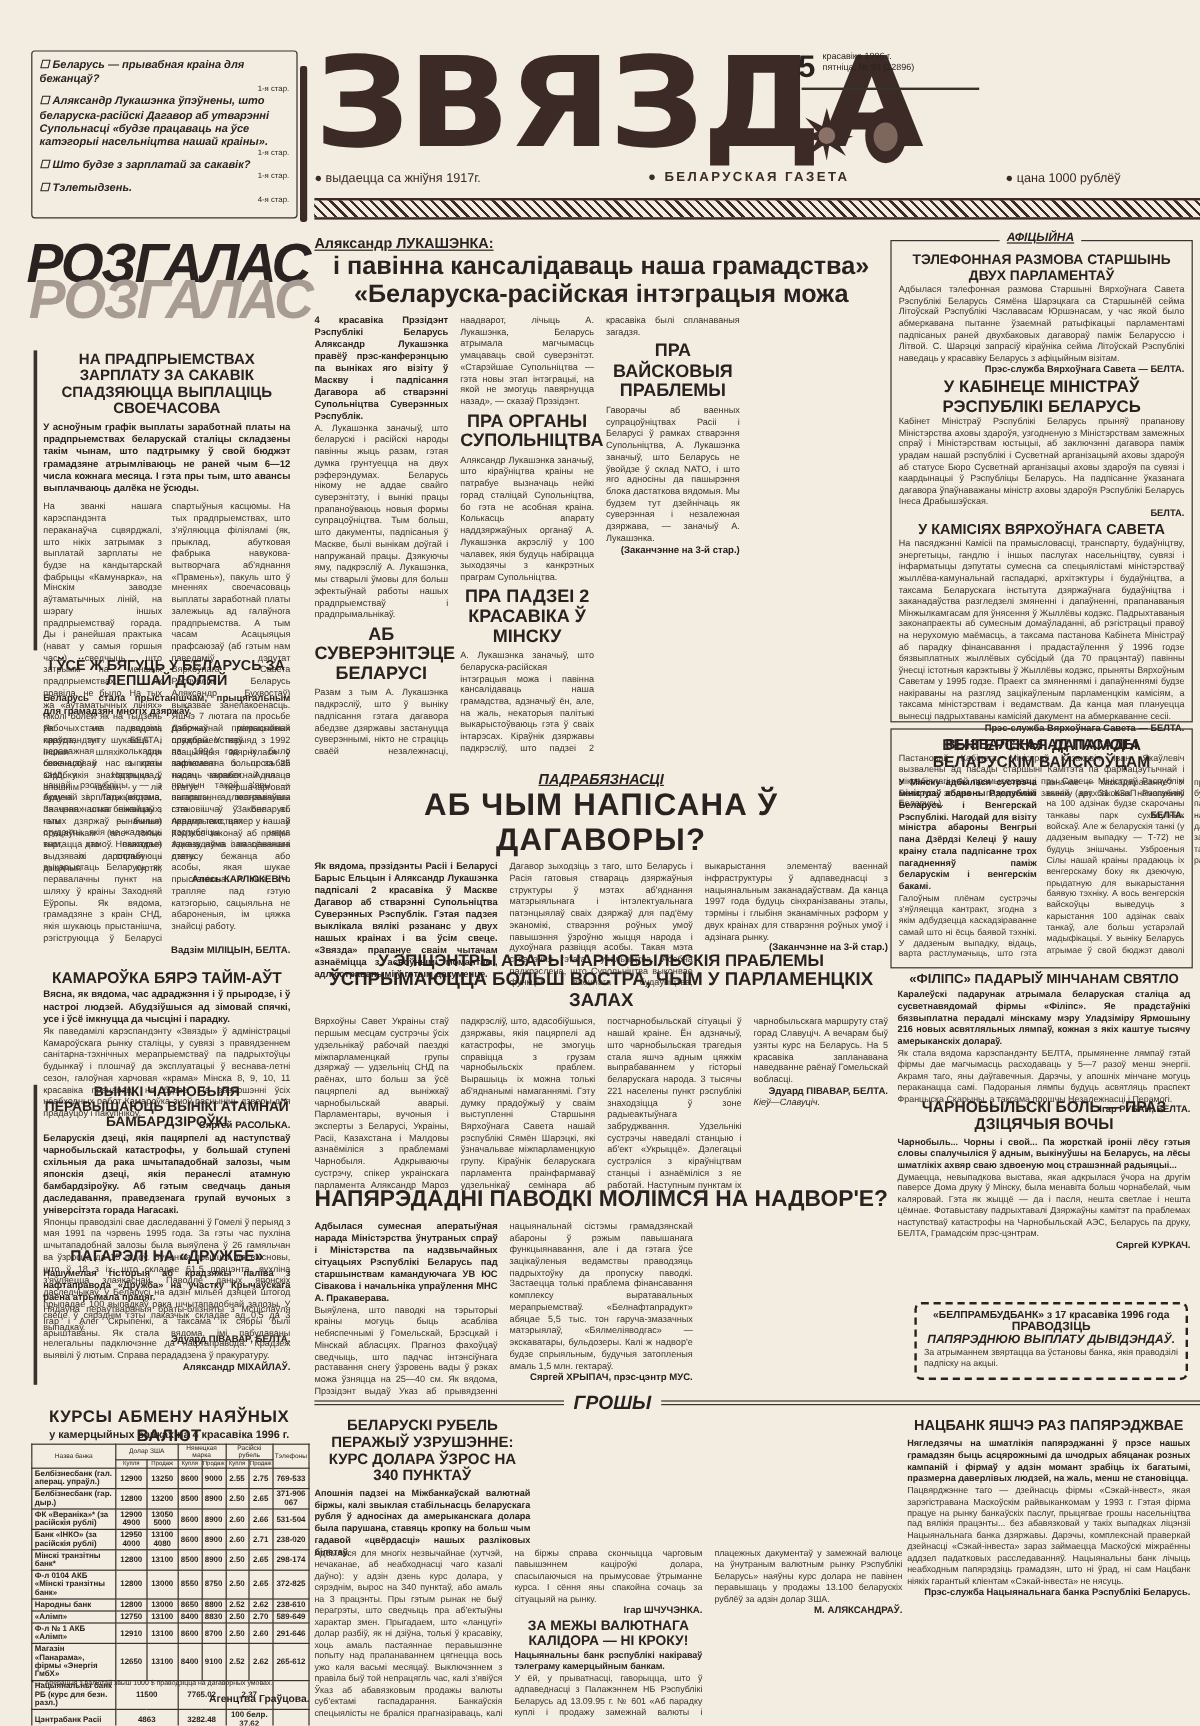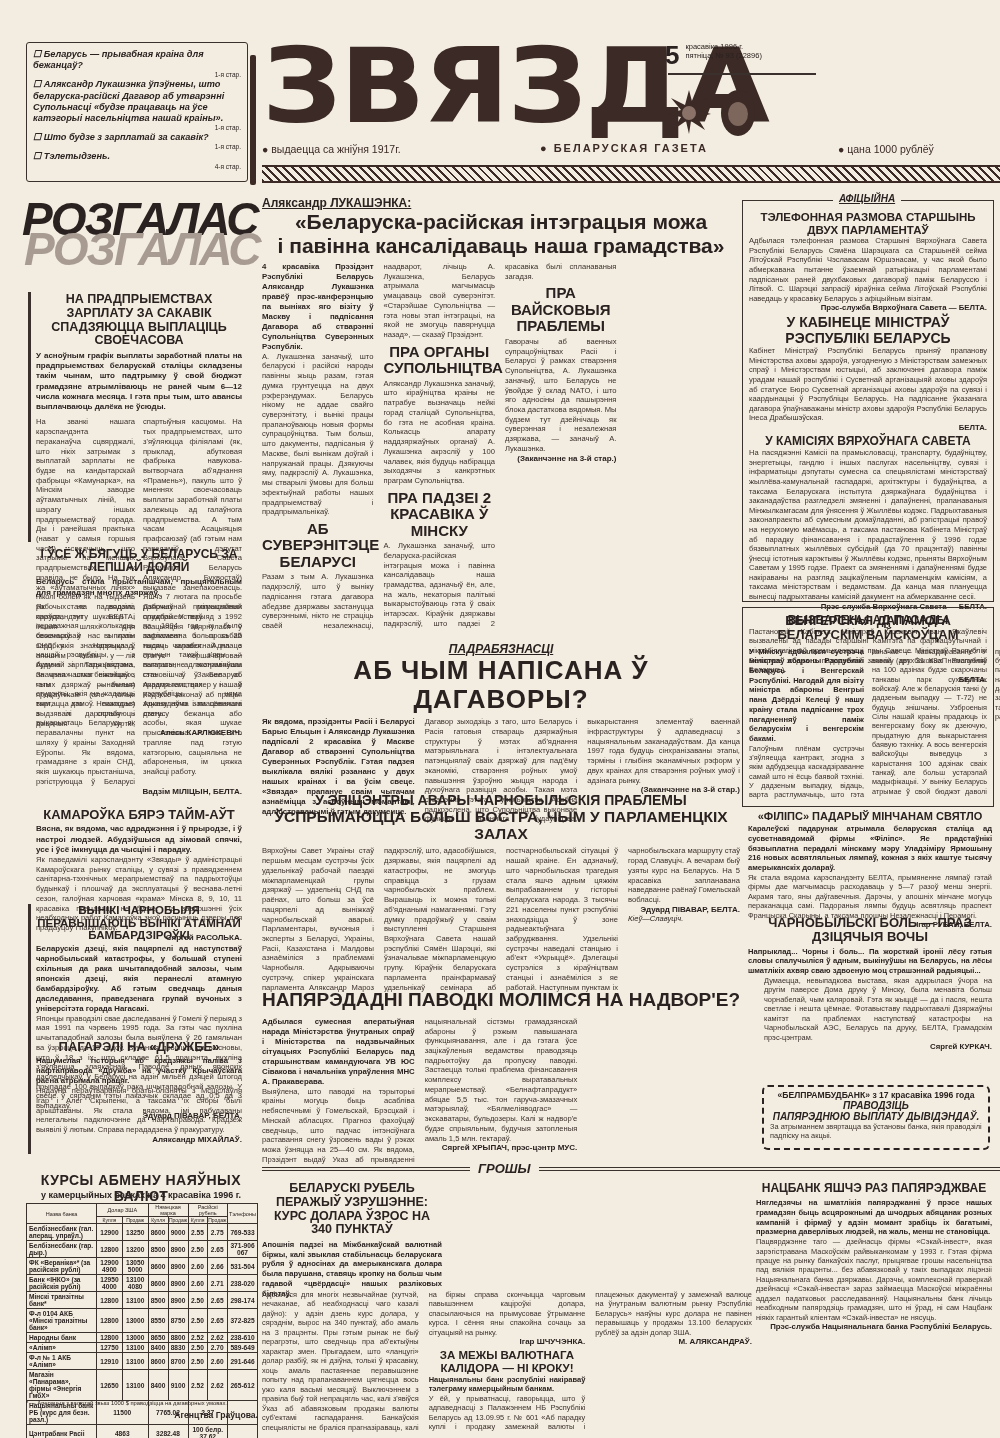--- a/index.html
+++ b/index.html
@@ -85,22 +85,22 @@
 <div class="abs" style="left:36px;top:1040px;width:206px;">
   <div class="h" style="font-size:13px;">ПАГАРЭЛІ НА «ДРУЖБЕ»</div>
   <div class="lead" style="margin-top:2px;font-size:7.8px;">Нашумелая гісторыя аб крадзяжы паліва з нафтаправода «Дружба» на участку Крычаўскага раёна атрымала працяг.</div>
   <div class="txt" style="font-size:7.6px;">Нядаўна пераўтвараныя браты-блізняты з Мсціслаўля Ігар і Алег Скрыпенкі, а таксама іх сябры былі арыштаваны. Як стала вядома, імі пабудаваны нелегальны падключэнне да нафтаправода. Крадзеж выявілі ў лютым. Справа перададзена ў пракуратуру.</div>
   <div class="sig" style="font-size:8px;text-align:right;">Аляксандр МІХАЙЛАЎ.</div>
 </div>
 <div class="rule-v" style="left:28px;top:904px;height:250px;"></div>
 
 <div class="abs" style="left:262px;top:196px;font-size:12px;font-weight:bold;text-decoration:underline;">Аляксандр ЛУКАШЭНКА:</div>
 <div class="abs" style="left:262px;top:210px;width:478px;text-align:center;font-weight:bold;color:#2a2220;">
+  <div style="font-size:21px;line-height:24px;">і павінна кансалідаваць наша грамадства»</div>
   <div style="font-size:21px;line-height:24px;">«Беларуска-расійская інтэграцыя можа</div>
-  <div style="font-size:21px;line-height:24px;">і павінна кансалідаваць наша грамадства»</div>
 </div>
 <div class="abs cols4" style="left:262px;top:262px;width:476px;height:372px;column-gap:10px;column-fill:auto;">
   <div class="lead" style="font-size:7.8px;">4 красавіка Прэзідэнт Рэспублікі Беларусь Аляксандр Лукашэнка правёў прэс-канферэнцыю па выніках яго візіту ў Маскву і падпісання Дагавора аб стварэнні Супольніцтва Суверэнных Рэспублік.</div>
   <div class="txt" style="font-size:7.6px;">А. Лукашэнка заначыў, што беларускі і расійскі народы павінны жыць разам, гэтая думка грунтуецца на двух рэферэндумах. Беларусь нікому не аддае свайго суверэнітэту, і вынікі працы прапаноўваюць новыя формы супрацоўніцтва. Тым больш, што дакументы, падпісаныя ў Маскве, былі вынікам доўгай і напружанай працы. Дзякуючы яму, падкрэсліў А. Лукашэнка, мы стварылі ўмовы для больш эфектыўнай работы нашых прадпрыемстваў і прадпрымальнікаў.</div>
   <div class="sub">АБ СУВЕРЭНІТЭЦЕ БЕЛАРУСІ</div>
   <div class="txt" style="font-size:7.6px;">Разам з тым А. Лукашэнка падкрэсліў, што ў выніку падпісання гэтага дагавора абедзве дзяржавы застануцца суверэннымі, нікто не страціць сваёй незалежнасці, наадварот, лічыць А. Лукашэнка, Беларусь атрымала магчымасць умацаваць свой суверэнітэт. «Старэйшае Супольніцтва — гэта новы этап інтэграцыі, на якой не змогуць павярнуцца назад», — сказаў Прэзідэнт.</div>
   <div class="sub">ПРА ОРГАНЫ СУПОЛЬНІЦТВА</div>
   <div class="txt" style="font-size:7.6px;">Аляксандр Лукашэнка заначыў, што кіраўніцтва краіны не патрабуе вызначаць нейкі горад сталіцай Супольніцтва, бо гэта не асобная краіна. Колькасць апарату наддзяржаўных органаў А. Лукашэнка акрэсліў у 100 чалавек, якія будуць набірацца зыходзячы з канкрэтных праграм Супольніцтва.</div>
   <div class="sub">ПРА ПАДЗЕІ 2 КРАСАВІКА Ў МІНСКУ</div>
   <div class="txt" style="font-size:7.6px;">А. Лукашэнка заначыў, што беларуска-расійская інтэграцыя можа і павінна кансалідаваць наша грамадства, адзначыў ён, але, на жаль, некаторыя палітыкі выкарыстоўваюць гэта ў сваіх інтарэсах. Кіраўнік дзяржавы падкрэсліў, што падзеі 2 красавіка былі спланаваныя загадзя.</div>
@@ -165,34 +165,34 @@
 
 <div class="abs" style="left:748px;top:810px;width:244px;">
   <div class="h" style="font-size:11px;">«ФІЛІПС» ПАДАРЫЎ МІНЧАНАМ СВЯТЛО</div>
   <div class="lead" style="margin-top:2px;font-size:7.6px;">Каралеўскі падарунак атрымала беларуская сталіца ад сусветнавядомай фірмы «Філіпс». Яе прадстаўнікі бязвыплатна перадалі мінскаму мэру Уладзіміру Ярмошыну 216 новых асвятляльных лямпаў, кожная з якіх каштуе тысячу амерыканскіх долараў.</div>
   <div class="txt" style="font-size:7.4px;">Як стала вядома карэспандэнту БЕЛТА, прымяненне лямпаў гэтай фірмы дае магчымасць расходаваць у 5—7 разоў менш энергіі. Акрамя таго, яны даўгавечныя. Дарэчы, у апошніх мінчане могуць пераканацца самі. Падораныя лямпы будуць асвятляць праспект Францыска Скарыны, а таксама плошчы Незалежнасці і Перамогі.</div>
   <div class="sig" style="font-size:7.8px;">Ігар РУБАН, БЕЛТА.</div>
 </div>
 
 <div class="abs" style="left:748px;top:916px;width:244px;">
   <div class="h" style="font-size:13px;">ЧАРНОБЫЛЬСКІ БОЛЬ — ПРАЗ ДЗІЦЯЧЫЯ ВОЧЫ</div>
-  <div class="lead" style="margin-top:2px;font-size:7.6px;">Напрыклад... Чорны і боль... Па жорсткай іроніі лёсу гэтыя словы спалучыліся ў адным, выкінуўшы на Беларусь, на лёсы шматлікіх ахвяр сваю здвоеную моц страшэннай радыяцыі...</div>
-  <div class="txt" style="font-size:7.4px;margin-left:16px;">Думаецца, невыпадкова выстава, якая адкрылася ўчора на другім паверсе Дома друку ў Мінску, была менавіта больш чорнабелай, чым каляровай. Гэта як жыццё — да і пасля, нешта светлае і нешта цёмнае. Фотавыставу падрыхтавалі Дзяржаўны камітэт па праблемах наступстваў катастрофы на Чарнобыльскай АЭС, Беларусь па друку, БЕЛТА, Грамадскім прэс-цэнтрам.</div>
+  <div class="lead" style="margin-top:2px;font-size:7.6px;">Чарнобыль... Чорны і свой... Па жорсткай іроніі лёсу гэтыя словы спалучыліся ў адным, выкінуўшы на Беларусь, на лёсы шматлікіх ахвяр сваю здвоеную моц страшэннай радыяцыі...</div>
+  <div class="txt" style="font-size:7.4px;">Думаецца, невыпадкова выстава, якая адкрылася ўчора на другім паверсе Дома друку ў Мінску, была менавіта больш чорнабелай, чым каляровай. Гэта як жыццё — да і пасля, нешта светлае і нешта цёмнае. Фотавыставу падрыхтавалі Дзяржаўны камітэт па праблемах наступстваў катастрофы на Чарнобыльскай АЭС, Беларусь па друку, БЕЛТА, Грамадскім прэс-цэнтрам.</div>
   <div class="sig" style="font-size:7.8px;">Сяргей КУРКАЧ.</div>
 </div>
 
 <div class="abs" style="left:762px;top:1085px;width:228px;height:65px;border:2px dashed #2a2220;border-radius:6px;padding:3px 6px;text-align:center;">
   <div style="font-weight:bold;font-size:8.6px;">«БЕЛПРАМБУДБАНК» з 17 красавіка 1996 года</div>
-  <div style="font-weight:bold;font-style:italic;font-size:10px;">ПРАВОДЗІЦЬ</div>
+  <div style="font-weight:bold;font-size:10px;">ПРАВОДЗІЦЬ</div>
   <div style="font-weight:bold;font-style:italic;font-size:10px;">ПАПЯРЭДНЮЮ ВЫПЛАТУ ДЫВІДЭНДАЎ.</div>
   <div class="txt" style="font-size:7.4px;text-align:left;">За атрыманнем звяртацца ва ўстановы банка, якія праводзілі падпіску на акцыі.</div>
 </div>
 
 <div class="abs" style="left:262px;top:1167px;width:738px;height:4px;border-top:1px solid #3a312c;border-bottom:1px solid #3a312c;"></div>
-<div class="abs" style="left:470px;top:1161px;background:#f3ece0;padding:0 8px;font-style:italic;font-weight:bold;font-size:13px;text-align:right;">ГРОШЫ</div>
+<div class="abs" style="left:470px;top:1161px;background:#f3ece0;padding:0 8px;font-style:italic;font-weight:bold;font-size:16px;text-align:right;">ГРОШЫ</div>
 
 <div class="abs" style="left:262px;top:1182px;width:180px;">
   <div class="h" style="font-size:12.5px;">БЕЛАРУСКІ РУБЕЛЬ ПЕРАЖЫЎ УЗРУШЭННЕ: КУРС ДОЛАРА ЎЗРОС НА 340 ПУНКТАЎ</div>
   <div class="lead" style="margin-top:3px;font-size:7.6px;">Апошнія падзеі на Міжбанкаўскай валютнай біржы, калі звыклая стабільнасць беларускага рубля ў адносінах да амерыканскага долара была парушана, ставяць кропку на больш чым гадавой «цвёрдасці» нашых разліковых білетаў.</div>
 </div>
 <div class="abs" style="left:262px;top:1290px;width:490px;height:145px;column-count:3;column-gap:10px;column-fill:auto;">
   <div class="txt" style="font-size:7.4px;">Адбылося для многіх незвычайнае (хутчэй, нечаканае, аб неабходнасці чаго казалі даўно): у адзін дзень курс долара, у сярэднім, вырос на 340 пунктаў, або амаль на 3 працэнты. Пры гэтым рынак не быў перагрэты, што сведчыць пра аб'ектыўны характар змен. Прыгадаем, што «ланцугі» долар разбіў, як ні дзіўна, толькі ў красавіку, хоць амаль пастаяннае перавышэнне попыту над прапанаваннем цягнецца вось ужо каля васьмі месяцаў. Выключэннем з правіла быў той непрацягль час, калі з'явіўся Ўказ аб абавязковым продажы валюты суб'ектамі гаспадарання. Банкаўскія спецыялісты не браліся прагназіраваць, калі на біржы справа скончыцца чарговым павышэннем каціроўкі долара, спасылаючыся на прымусовае ўтрыманне курса. І сёння яны спакойна сочаць за сітуацыяй на рынку.</div>
   <div class="sig" style="font-size:8px;">Ігар ШЧУЧЭНКА.</div>
   <div class="h" style="font-size:11.5px;margin-top:3px;">ЗА МЕЖЫ ВАЛЮТНАГА КАЛІДОРА — НІ КРОКУ!</div>
   <div class="lead" style="font-size:7.5px;">Нацыянальны банк рэспублікі накіраваў тэлеграму камерцыйным банкам.</div>

